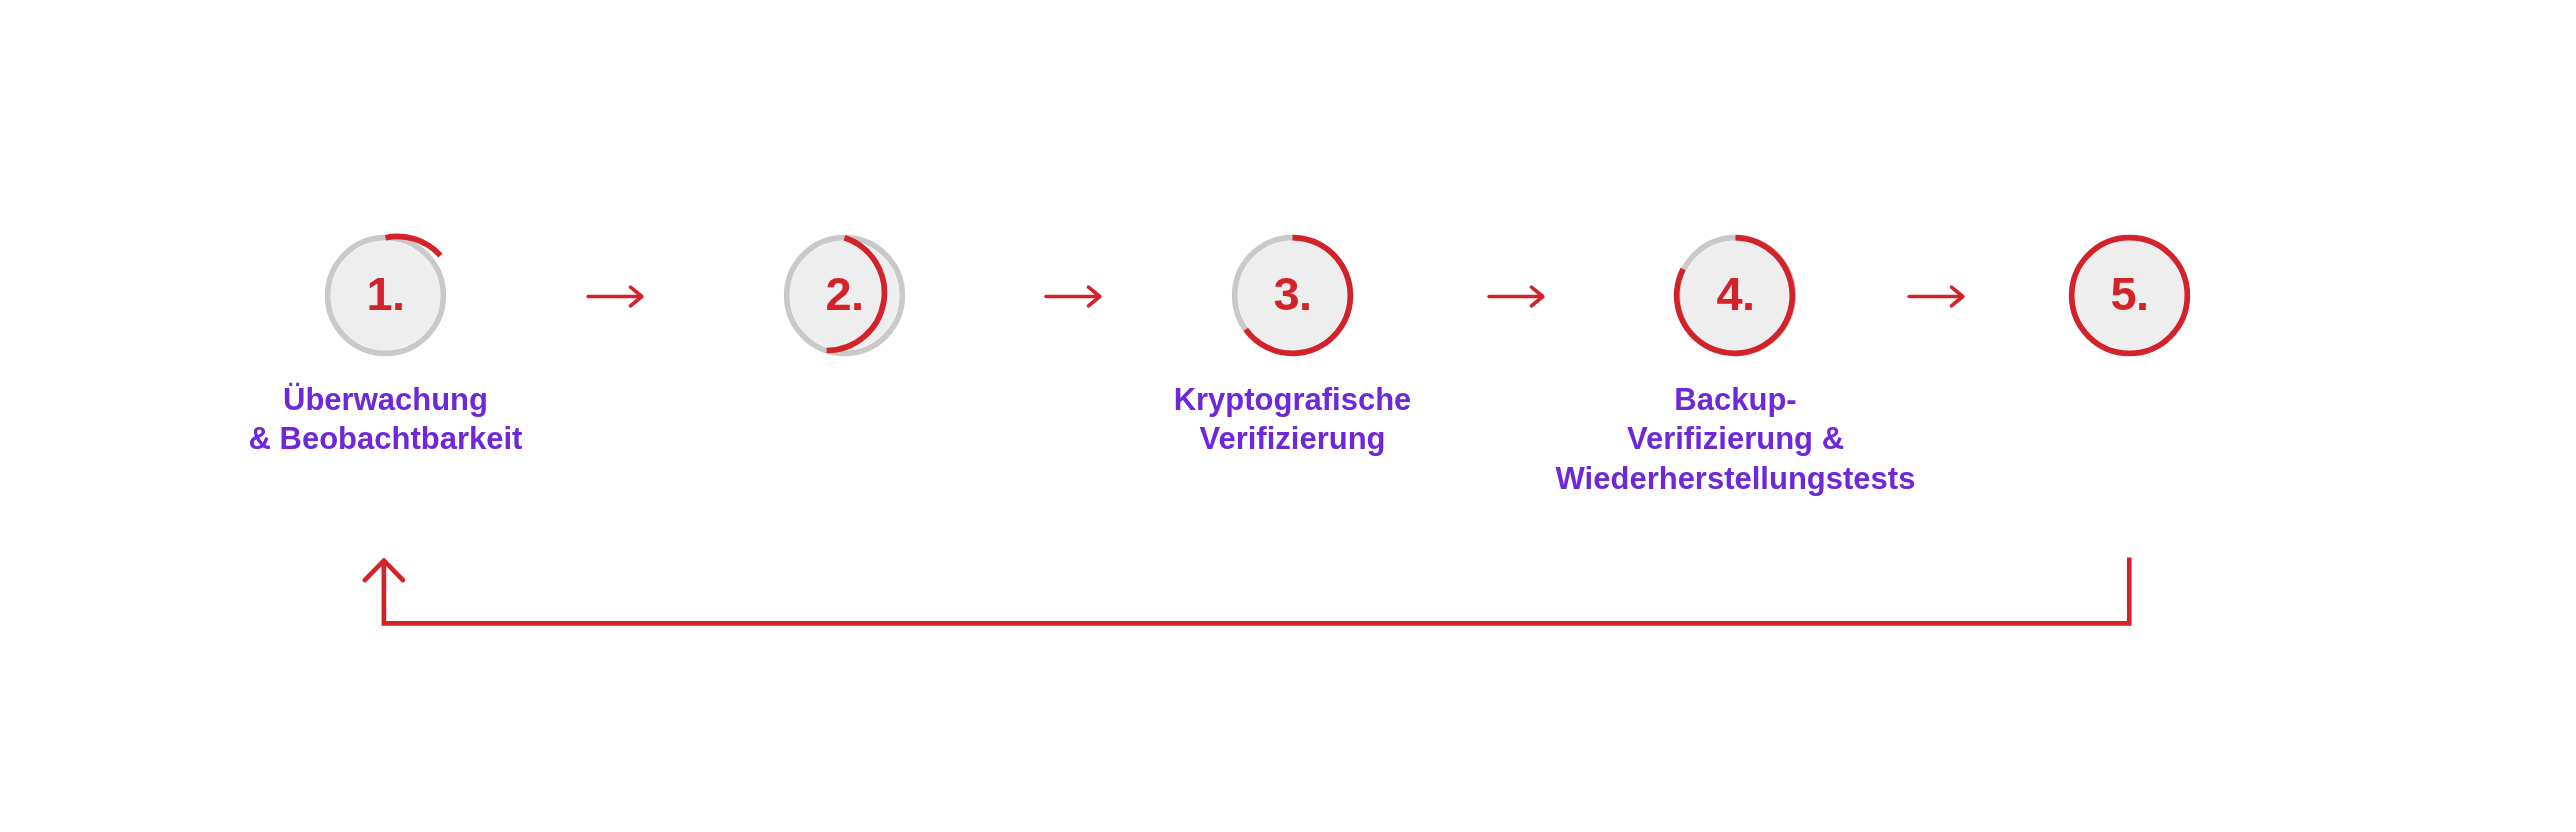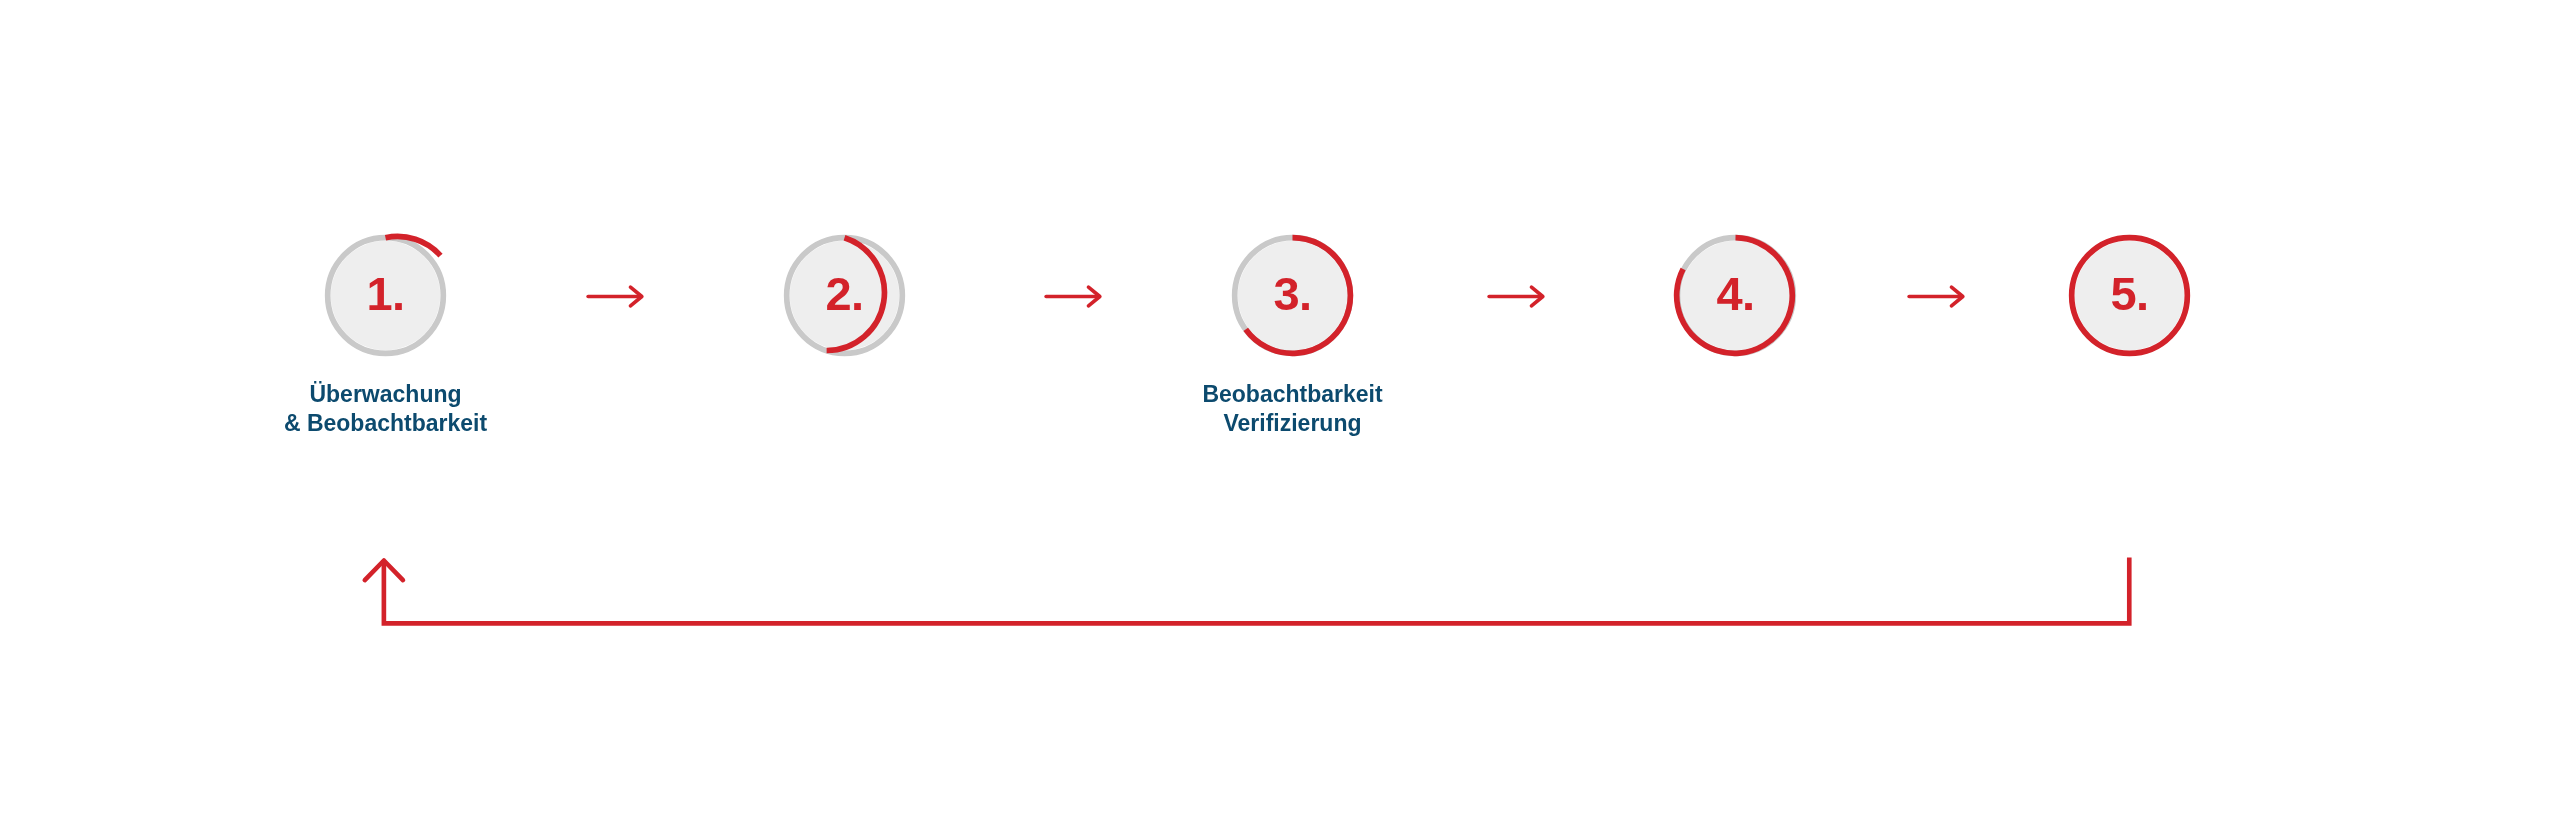--- a/index.html
+++ b/index.html
@@ -70,23 +70,23 @@
     font-weight: bold;
     color: #d3222a;
     letter-spacing: -0.5px;
     line-height: 1;
     padding-bottom: 3.1px;
     box-sizing: border-box;
   }
 
   .step-label {
     margin-top: 20.6px;
-    font-size: 23px;
+    font-size: 31px;
     font-weight: bold;
-    color: #0c4a6e;
+    color: #6d28d9;
     line-height: 1.28;
     white-space: pre-line;
   }
 
   
   .arrow {
     position: absolute;
     width: 62px;
     height: 31px;
     margin-left: -31px;
@@ -165,33 +165,36 @@
 
     <div class="step" style="left:1293px; top:232px;">
       <div class="circle-wrap">
         <svg class="circle-svg" viewBox="0 0 246 246" xmlns="http://www.w3.org/2000/svg">
           <circle cx="123" cy="123" r="106" fill="#eeeeee"></circle>
           <circle cx="123" cy="123" r="112" fill="none" stroke="#c9c9c9" stroke-width="11"></circle>
           <path d="M 123 11 A 112 112 0 1 1 32.4 188.6" fill="none" stroke="#d3222a" stroke-width="11" stroke-linecap="butt"></path>
         </svg>
         <div class="step-number">3.</div>
       </div>
-      <div class="step-label">Beobachtbarkeit
+      <div class="step-label">Kryptografische
 Verifizierung</div>
     </div>
 
     <div class="step" style="left:1736px; top:232px;">
       <div class="circle-wrap">
         <svg class="circle-svg" viewBox="0 0 246 246" xmlns="http://www.w3.org/2000/svg">
           <circle cx="123" cy="123" r="106" fill="#eeeeee"></circle>
           <circle cx="123" cy="123" r="112" fill="none" stroke="#c9c9c9" stroke-width="11"></circle>
           <path d="M 123 11 A 112 112 0 1 1 21.5 71.6" fill="none" stroke="#d3222a" stroke-width="11" stroke-linecap="butt"></path>
         </svg>
         <div class="step-number">4.</div>
       </div>
+      <div class="step-label">Backup-
+Verifizierung &amp;
+Wiederherstellungstests</div>
     </div>
 
     <div class="step" style="left:2130px; top:232px;">
       <div class="circle-wrap">
         <svg class="circle-svg" viewBox="0 0 246 246" xmlns="http://www.w3.org/2000/svg">
           <circle cx="123" cy="123" r="106" fill="#eeeeee"></circle>
           <circle cx="123" cy="123" r="112" fill="none" stroke="#d3222a" stroke-width="11"></circle>
         </svg>
         <div class="step-number">5.</div>
       </div>

